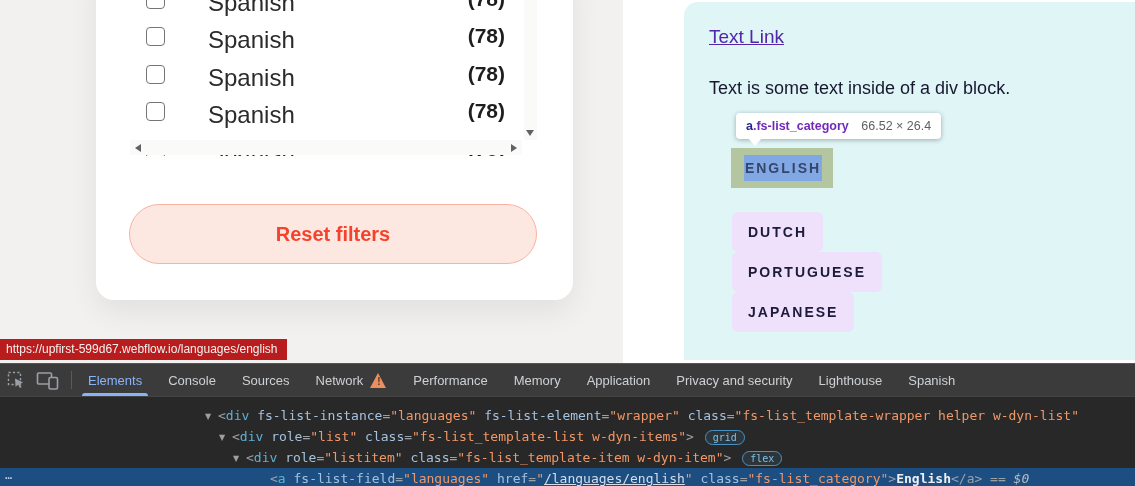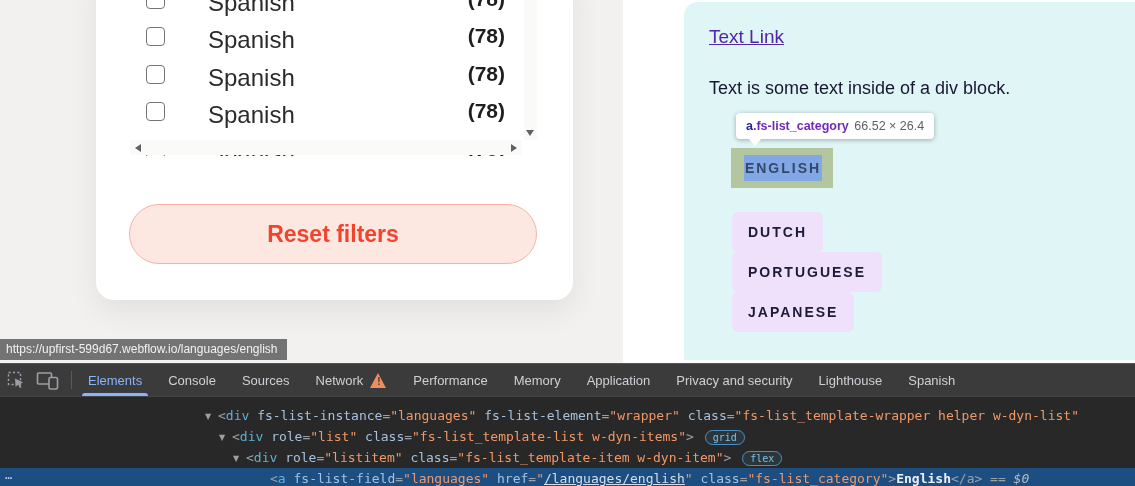--- a/index.html
+++ b/index.html
@@ -22,48 +22,48 @@
                   font-size:21px; font-weight:bold; color:#1E1E1E; }
   .h-scroll { position:absolute; left:34px; top:180px; width:392px; height:15px; background:#FAFAF9; }
   .h-scroll .arr-left  { position:absolute; left:5px; top:3.5px; width:0; height:0;
       border-top:4.5px solid transparent; border-bottom:4.5px solid transparent; border-right:6px solid #5F6368; }
   .h-scroll .arr-right { position:absolute; right:5px; top:3.5px; width:0; height:0;
       border-top:4.5px solid transparent; border-bottom:4.5px solid transparent; border-left:6px solid #5F6368; }
   .v-scroll { position:absolute; left:428px; top:0; width:13px; height:180px; background:#FAFAF9; }
   .v-scroll .arr-down { position:absolute; left:2px; bottom:4px; width:0; height:0;
       border-left:4.5px solid transparent; border-right:4.5px solid transparent; border-top:6px solid #5F6368; }
   .reset-btn { position:absolute; left:33px; top:244px; width:408px; height:60px; border-radius:32px;
-               background:#FCE8E1; border:1px solid #F8B2A2; color:#F4432C; font-size:23px; font-weight:bold;
+               background:#FCE8E1; border:1px solid #F8B2A2; color:#F4432C; font-size:20px; font-weight:bold;
                font-family:"Liberation Sans",sans-serif; cursor:pointer; }
 
   
   .cyan-panel { position:absolute; left:684px; top:2px; width:522px; height:358px; background:#DFF5F6;
                 border-radius:14px 0 0 0; overflow:hidden; }
   .text-link { position:absolute; left:25px; top:24px; font-size:19px; color:#5226A8;
                text-decoration:underline; cursor:pointer; }
   .paragraph { position:absolute; left:25px; top:76px; font-size:18px; color:#17182F; }
   .size-tooltip { position:absolute; left:52px; top:111px; background:#fff; border-radius:4px;
                   box-shadow:0 1px 5px rgba(0,0,0,0.3); padding:6px 10px; font-size:12.5px;
                   white-space:nowrap; z-index:6; }
   .size-tooltip .tag  { color:#26268F; font-weight:bold; }
   .size-tooltip .cls  { color:#7229B8; font-weight:bold; }
-  .size-tooltip .dims { color:#616161; margin-left:2px; }
+  .size-tooltip .dims { color:#616161; margin-left:9px; }
   .tip-arrow { position:absolute; left:12px; bottom:-7px; width:0; height:0;
                border-left:7px solid transparent; border-right:7px solid transparent; border-top:8px solid #fff; }
   .inspect-overlay { position:absolute; left:47px; top:146px; width:102px; height:40px; background:#B3C6A0; }
   .inspect-content { position:absolute; left:13px; top:7px; width:78px; height:26px; background:#82A7E5;
                      display:flex; align-items:center; justify-content:center; color:#33476B;
                      font-size:14px; font-weight:bold; letter-spacing:2px; }
   .badges { position:absolute; left:48px; top:210px; display:flex; flex-direction:column;
             align-items:flex-start; }
   .lang-badge { background:#EFE0FB; color:#1B1B3A; font-size:14px; font-weight:bold; letter-spacing:2px;
                 padding:12px 16px; border-radius:6px; cursor:pointer; }
 
   
-  .url-tooltip { position:absolute; left:0; top:339px; background:#737373; color:#F2F2F2; font-size:12px;
+  .url-tooltip { position:absolute; left:0; top:339px; background:#b91c1c; color:#F2F2F2; font-size:12px;
                  padding:3px 9px 4px 6px; white-space:nowrap; z-index:10; }
 
   
   .devtools { position:absolute; left:0; top:363px; width:1135px; height:138px; background:#282828;
               border-top:1px solid #555; z-index:8; }
   .dt-toolbar { height:33px; background:#3B3B3B; display:flex; align-items:stretch; border-bottom:1px solid #434343; }
   .dt-icons { display:flex; align-items:center; padding:0 7px 0 6px; gap:10px; }
   .dt-icon { display:flex; align-items:center; cursor:pointer; }
   .dt-sep { width:1px; height:18px; background:#5A5A5A; margin:0 3px 0 5px; align-self:center; }
   .dt-tabs { display:flex; align-items:stretch; }

